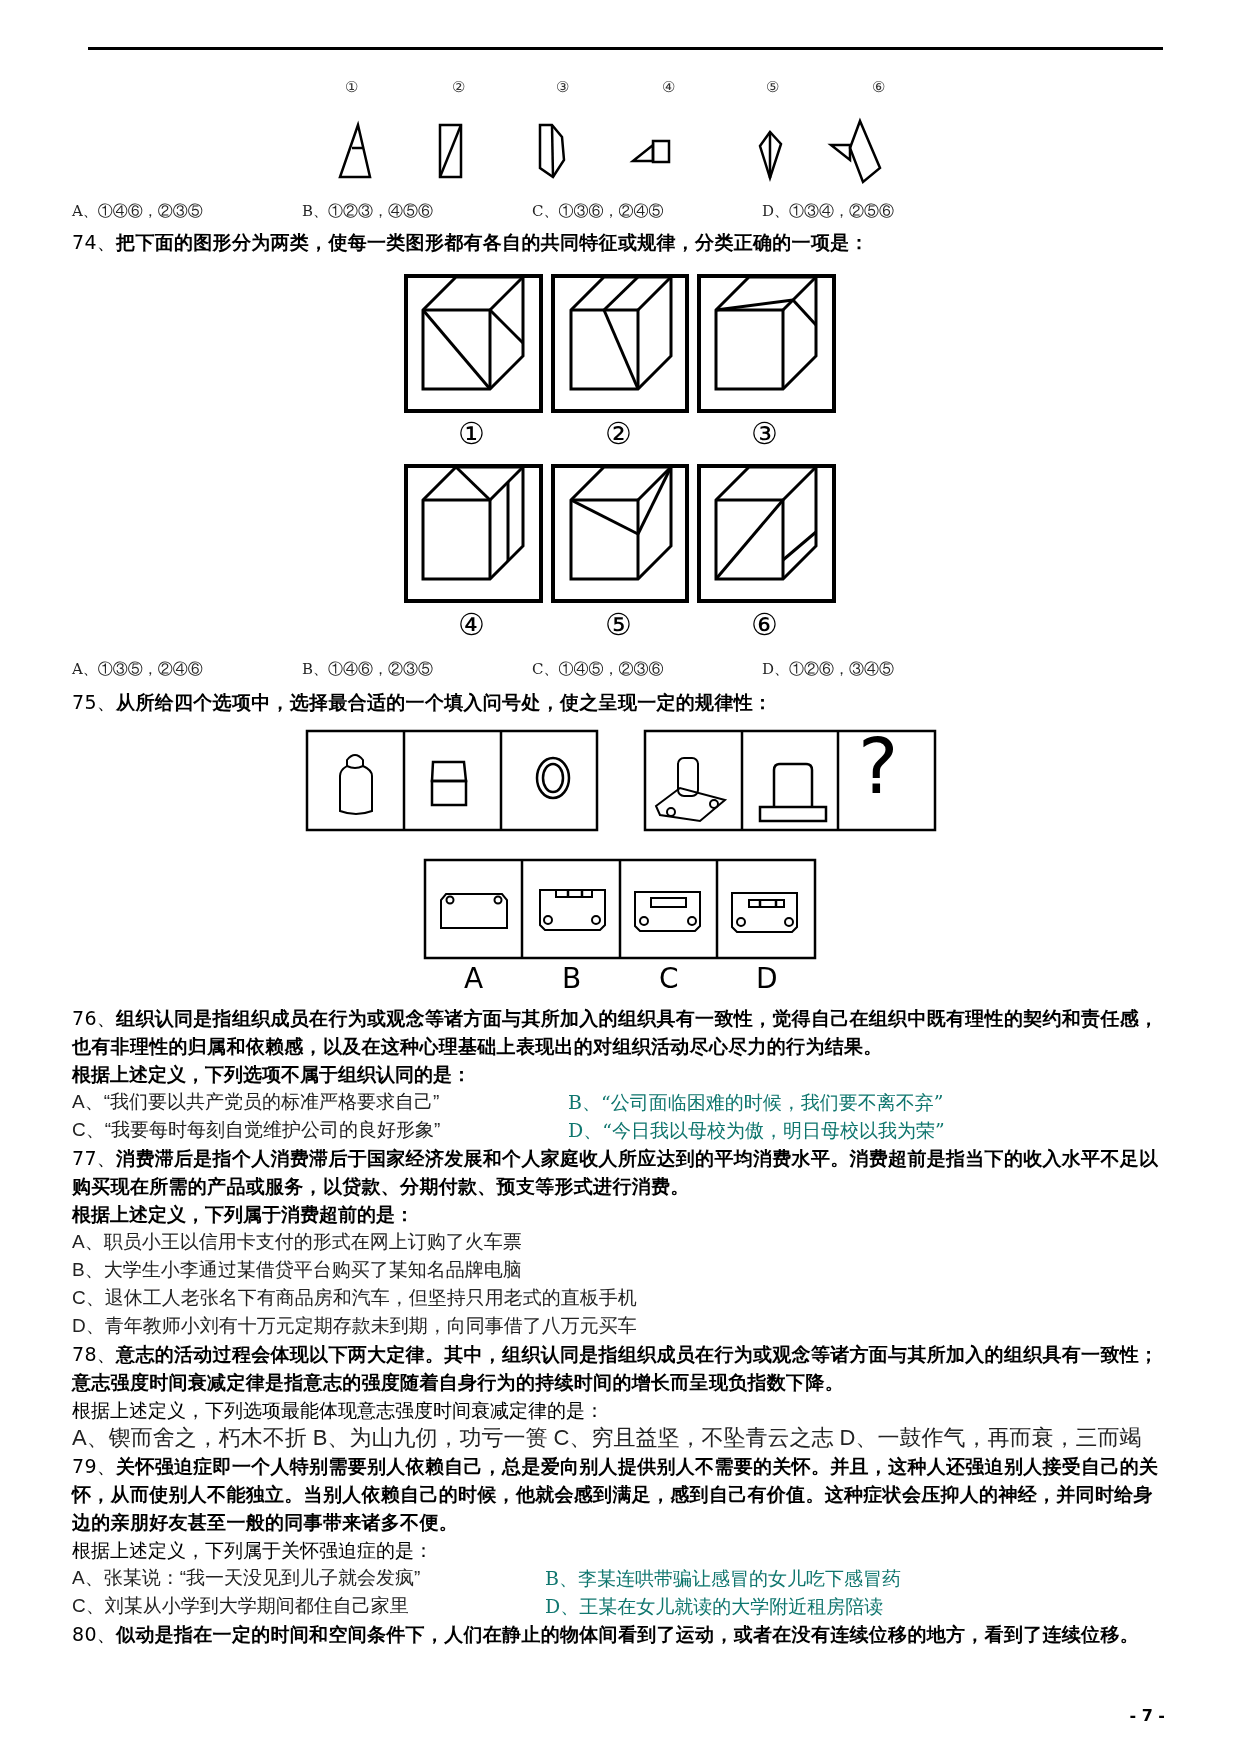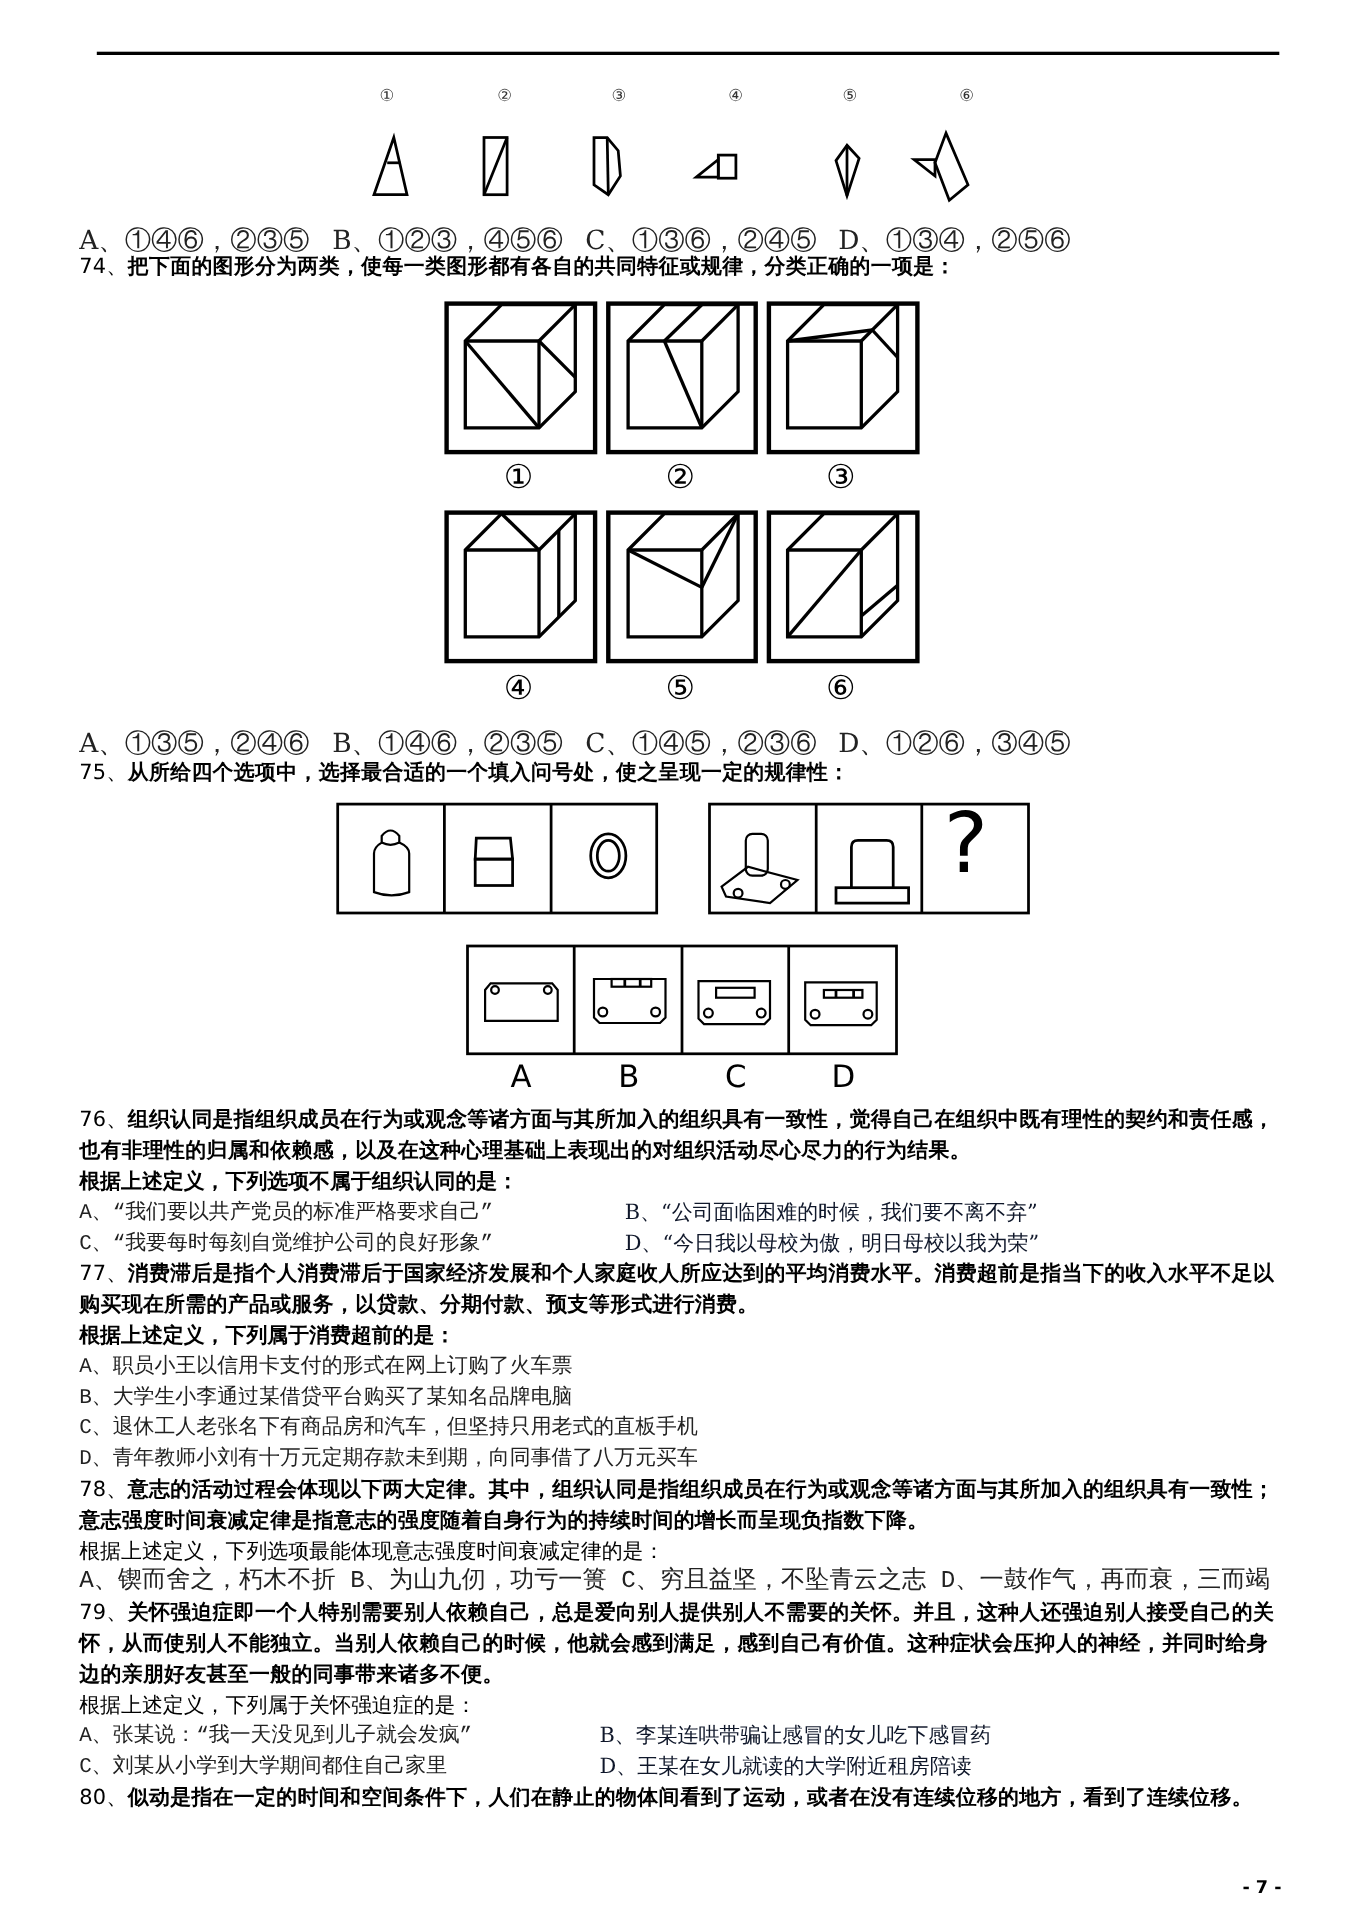--- a/index.html
+++ b/index.html
@@ -1,26 +1,26 @@
 <!DOCTYPE html>
 <html><head>
 <meta charset="utf-8">
 <style>
   html, body { margin:0; padding:0; background:#fff; }
   body { width:1240px; height:1754px; position:relative; overflow:hidden;
          font-family: "DejaVu Sans", sans-serif; color:#000; }
   .topline { position:absolute; left:88px; top:47px; width:1075px; height:3px; background:#000; }
   .abs { position:absolute; }
-  .opts { position:absolute; font-family:"DejaVu Serif", serif; font-size:24px; color:#222; white-space:nowrap; }
+  .opts { position:absolute; font-family:"DejaVu Serif", serif; font-size:15px; color:#222; white-space:nowrap; }
   .opts span { display:inline-block; }
   .q { position:absolute; left:72px; width:1100px; font-size:19px; line-height:28px; font-weight:bold; letter-spacing:0.3px; }
   .q .num { font-weight:normal; }
   .sub { position:absolute; left:72px; font-size:19px; line-height:28px; font-weight:bold; white-space:nowrap; }
-  .line { position:absolute; left:72px; font-size:19px; line-height:28px; color:#222; white-space:nowrap; font-family:Liberation Mono, monospace; }
-  .line2 { position:absolute; font-size:19px; line-height:28px; color:#0f172a; white-space:nowrap; font-family:"DejaVu Serif", serif; }
+  .line { position:absolute; left:72px; font-size:19px; line-height:28px; color:#222; white-space:nowrap; font-family:Liberation Sans, sans-serif; }
+  .line2 { position:absolute; font-size:19px; line-height:28px; color:#0f766e; white-space:nowrap; font-family:"DejaVu Serif", serif; }
   .circlabel { position:absolute; font-family:"DejaVu Serif", serif; font-size:15px; color:#333; }
   .biglabel { position:absolute; font-family:"DejaVu Serif", serif; font-size:30px; }
   .letter { position:absolute; font-family:"DejaVu Sans", sans-serif; font-size:28px; }
   .pagenum { position:absolute; right:75px; top:1706px; font-size:16px; font-weight:bold; }
   svg { position:absolute; overflow:visible; }
 </style>
 </head>
 <body>
 
 <div class="topline"></div>

